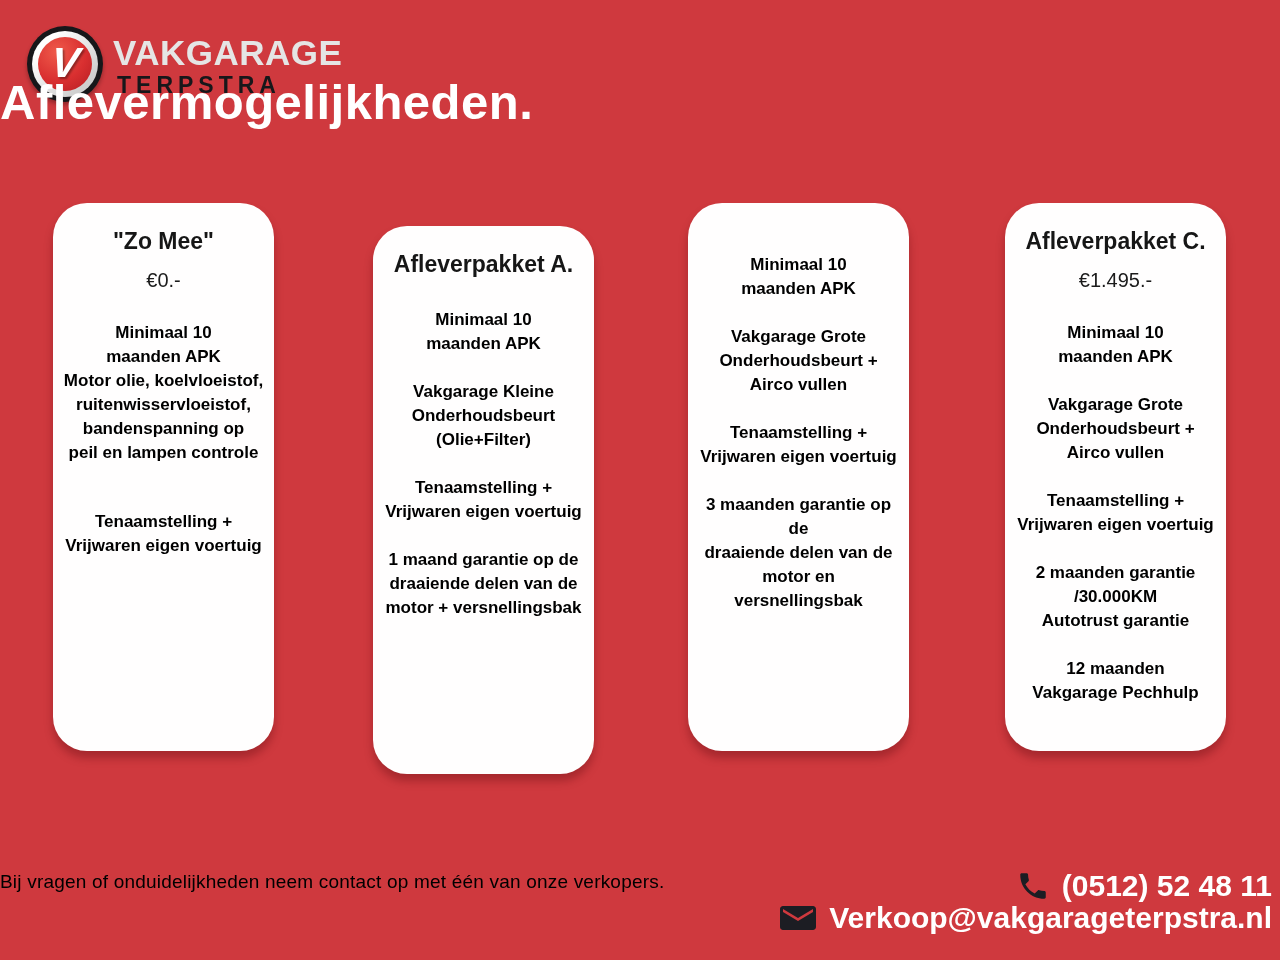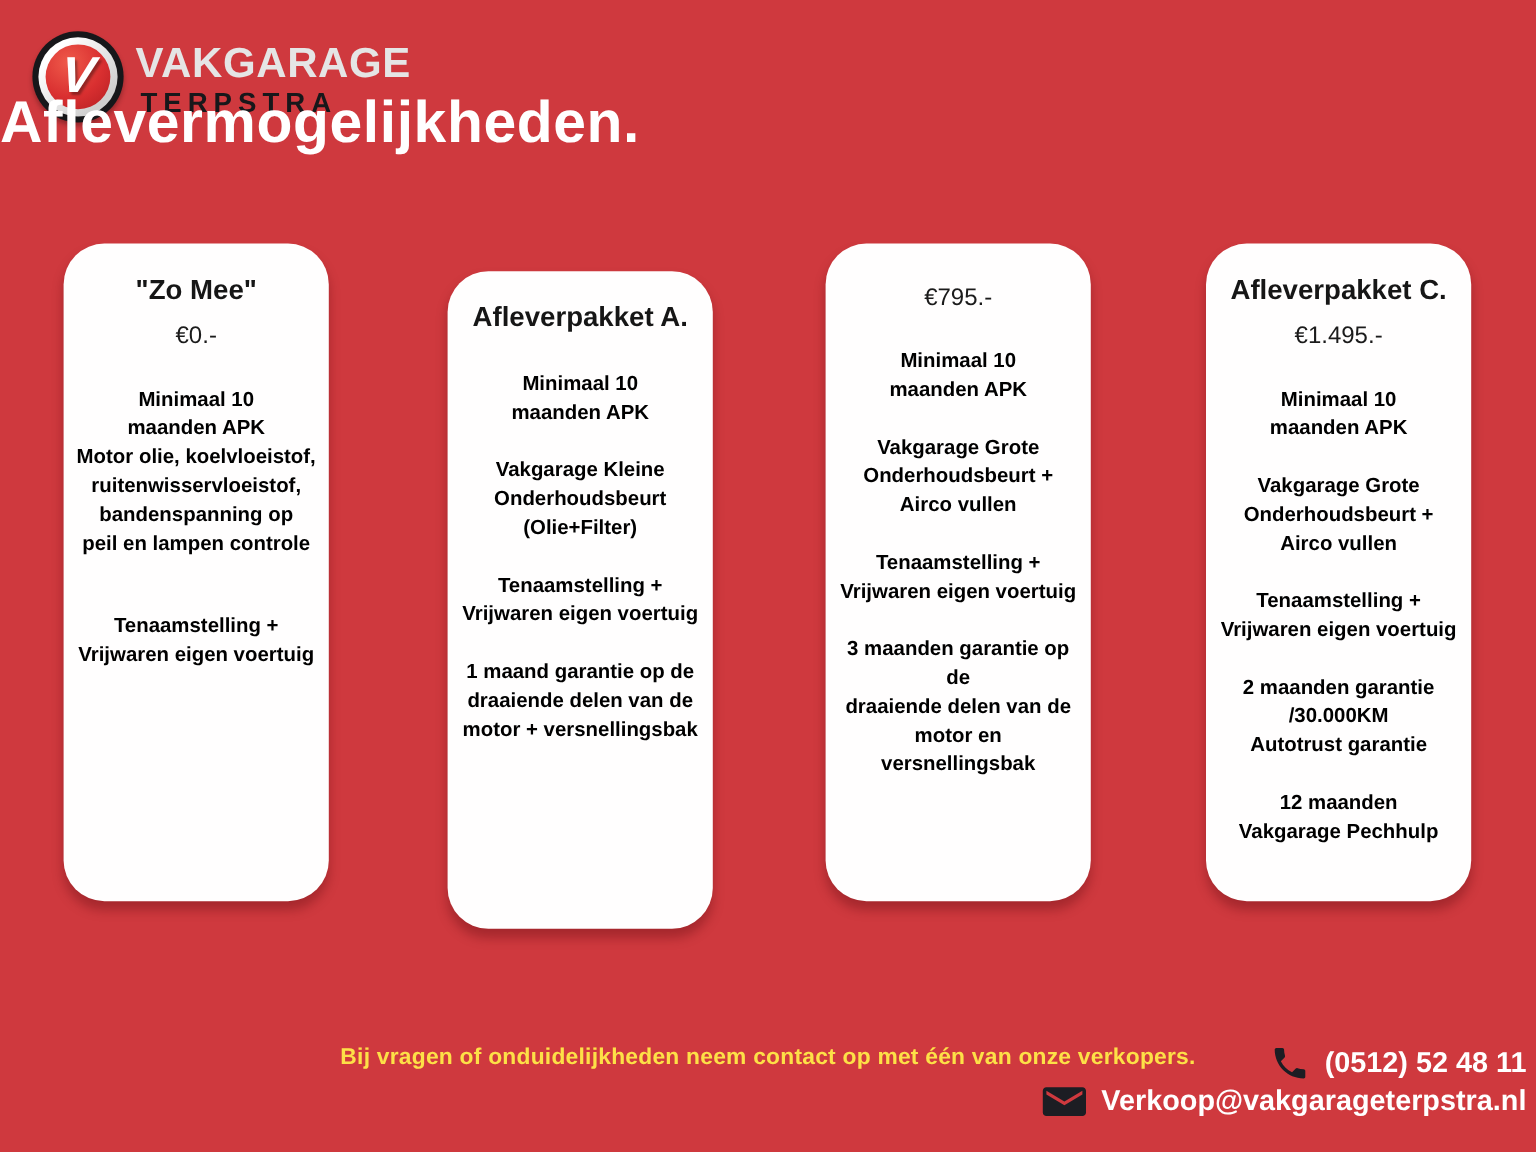--- a/index.html
+++ b/index.html
@@ -68,26 +68,26 @@
   .feature {
     font-size:17px; font-weight:bold; line-height:24px;
     white-space:pre-line; margin-bottom:24px; color:#000000;
   }
   .feature.f-tight { margin-bottom:0; }
   .feature.f-gap-lg { margin-bottom:45px; }
 
   
   .footer-note {
     position:absolute; left:0; top:871px; width:1280px;
-    text-align:center; color:#fde047;
-    font-size:19px; font-weight:bold; letter-spacing:0.2px;
+    color:#000000;
+    font-size:19px; font-weight:normal; letter-spacing:0.2px;
   }
   .contact-row {
     position:absolute; right:8px; display:flex; align-items:center; gap:12px;
-    color:#ffffff; font-size:24px; font-weight:bold;
+    color:#ffffff; font-size:30px; font-weight:bold;
   }
   .contact-row.phone { top:866px; height:40px; }
   .contact-row.email { top:900px; height:36px; }
   .contact-icon { display:inline-flex; }
 </style>
 </head>
 <body>
 
 <div class="poster">
 
@@ -129,21 +129,20 @@
 (Olie+Filter)</div>
       <div class="feature">Tenaamstelling +
 Vrijwaren eigen voertuig</div>
       <div class="feature">1 maand garantie op de
 draaiende delen van de
 motor + versnellingsbak</div>
     </div>
   </div>
 
   <div class="card pos-3">
-    <div class="card-price">€795.-</div>
     <div class="features">
       <div class="feature">Minimaal 10
 maanden APK</div>
       <div class="feature">Vakgarage Grote
 Onderhoudsbeurt +
 Airco vullen</div>
       <div class="feature">Tenaamstelling +
 Vrijwaren eigen voertuig</div>
       <div class="feature">3 maanden garantie op de
 draaiende delen van de

